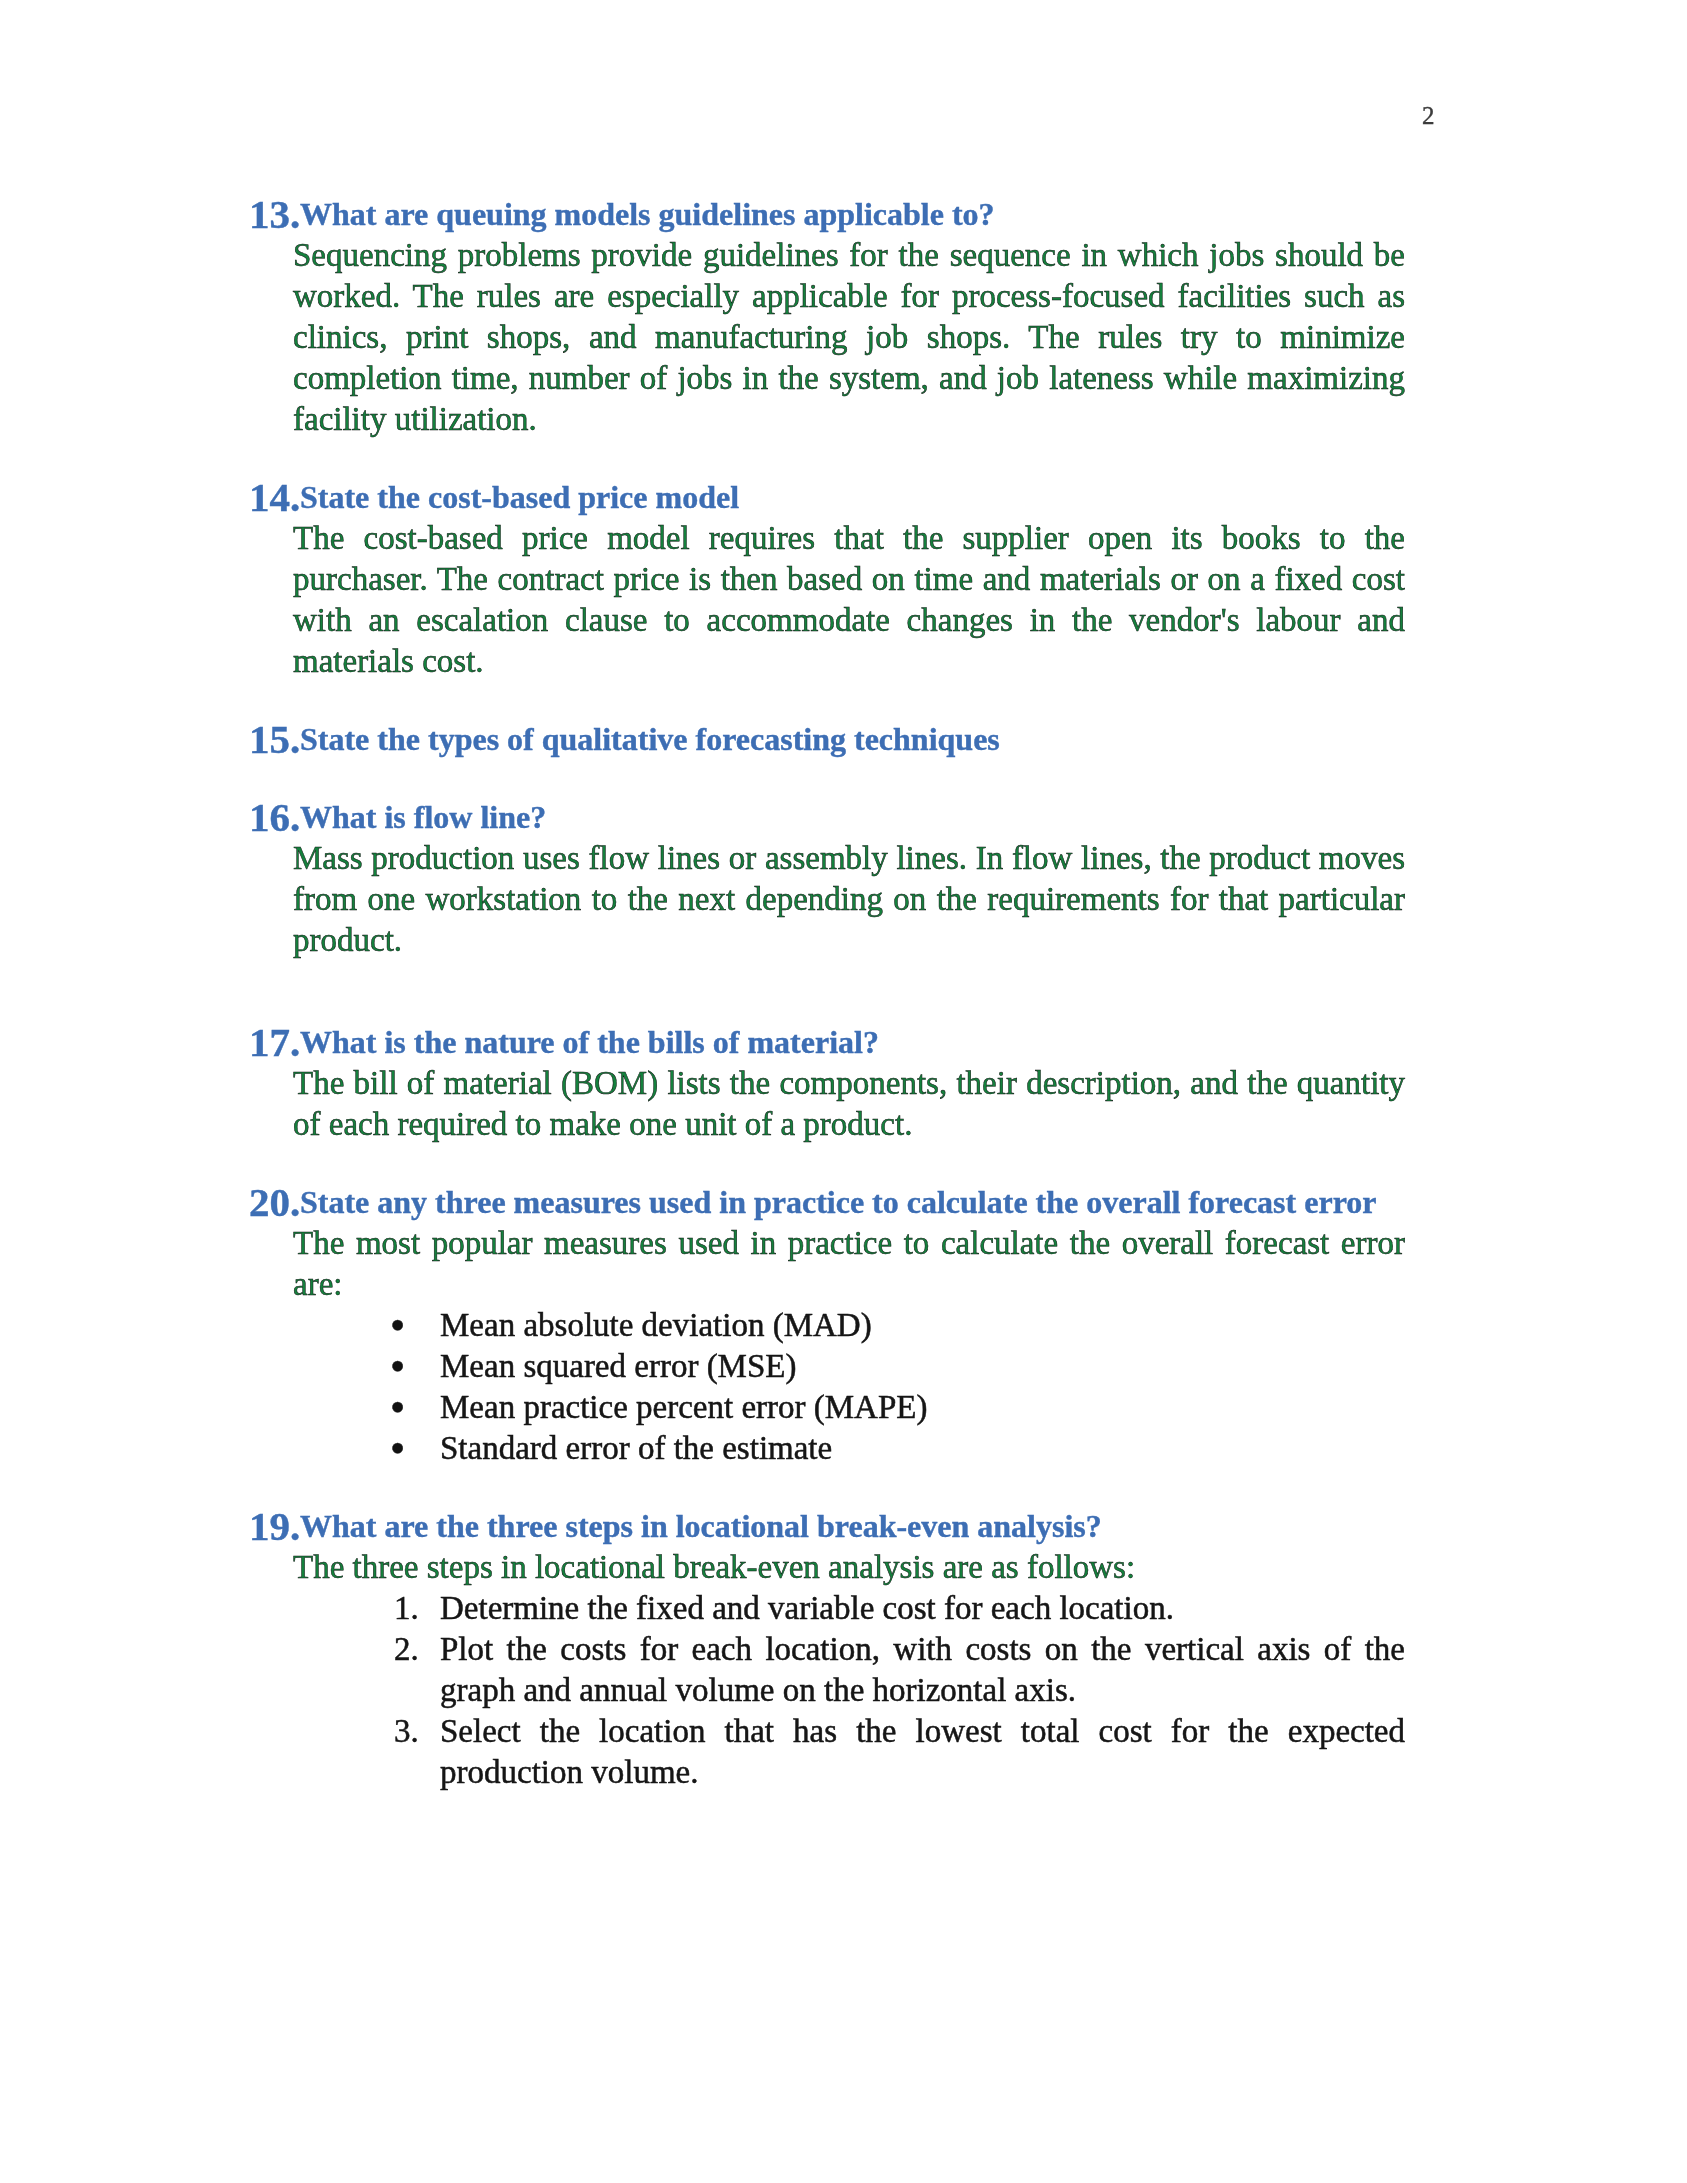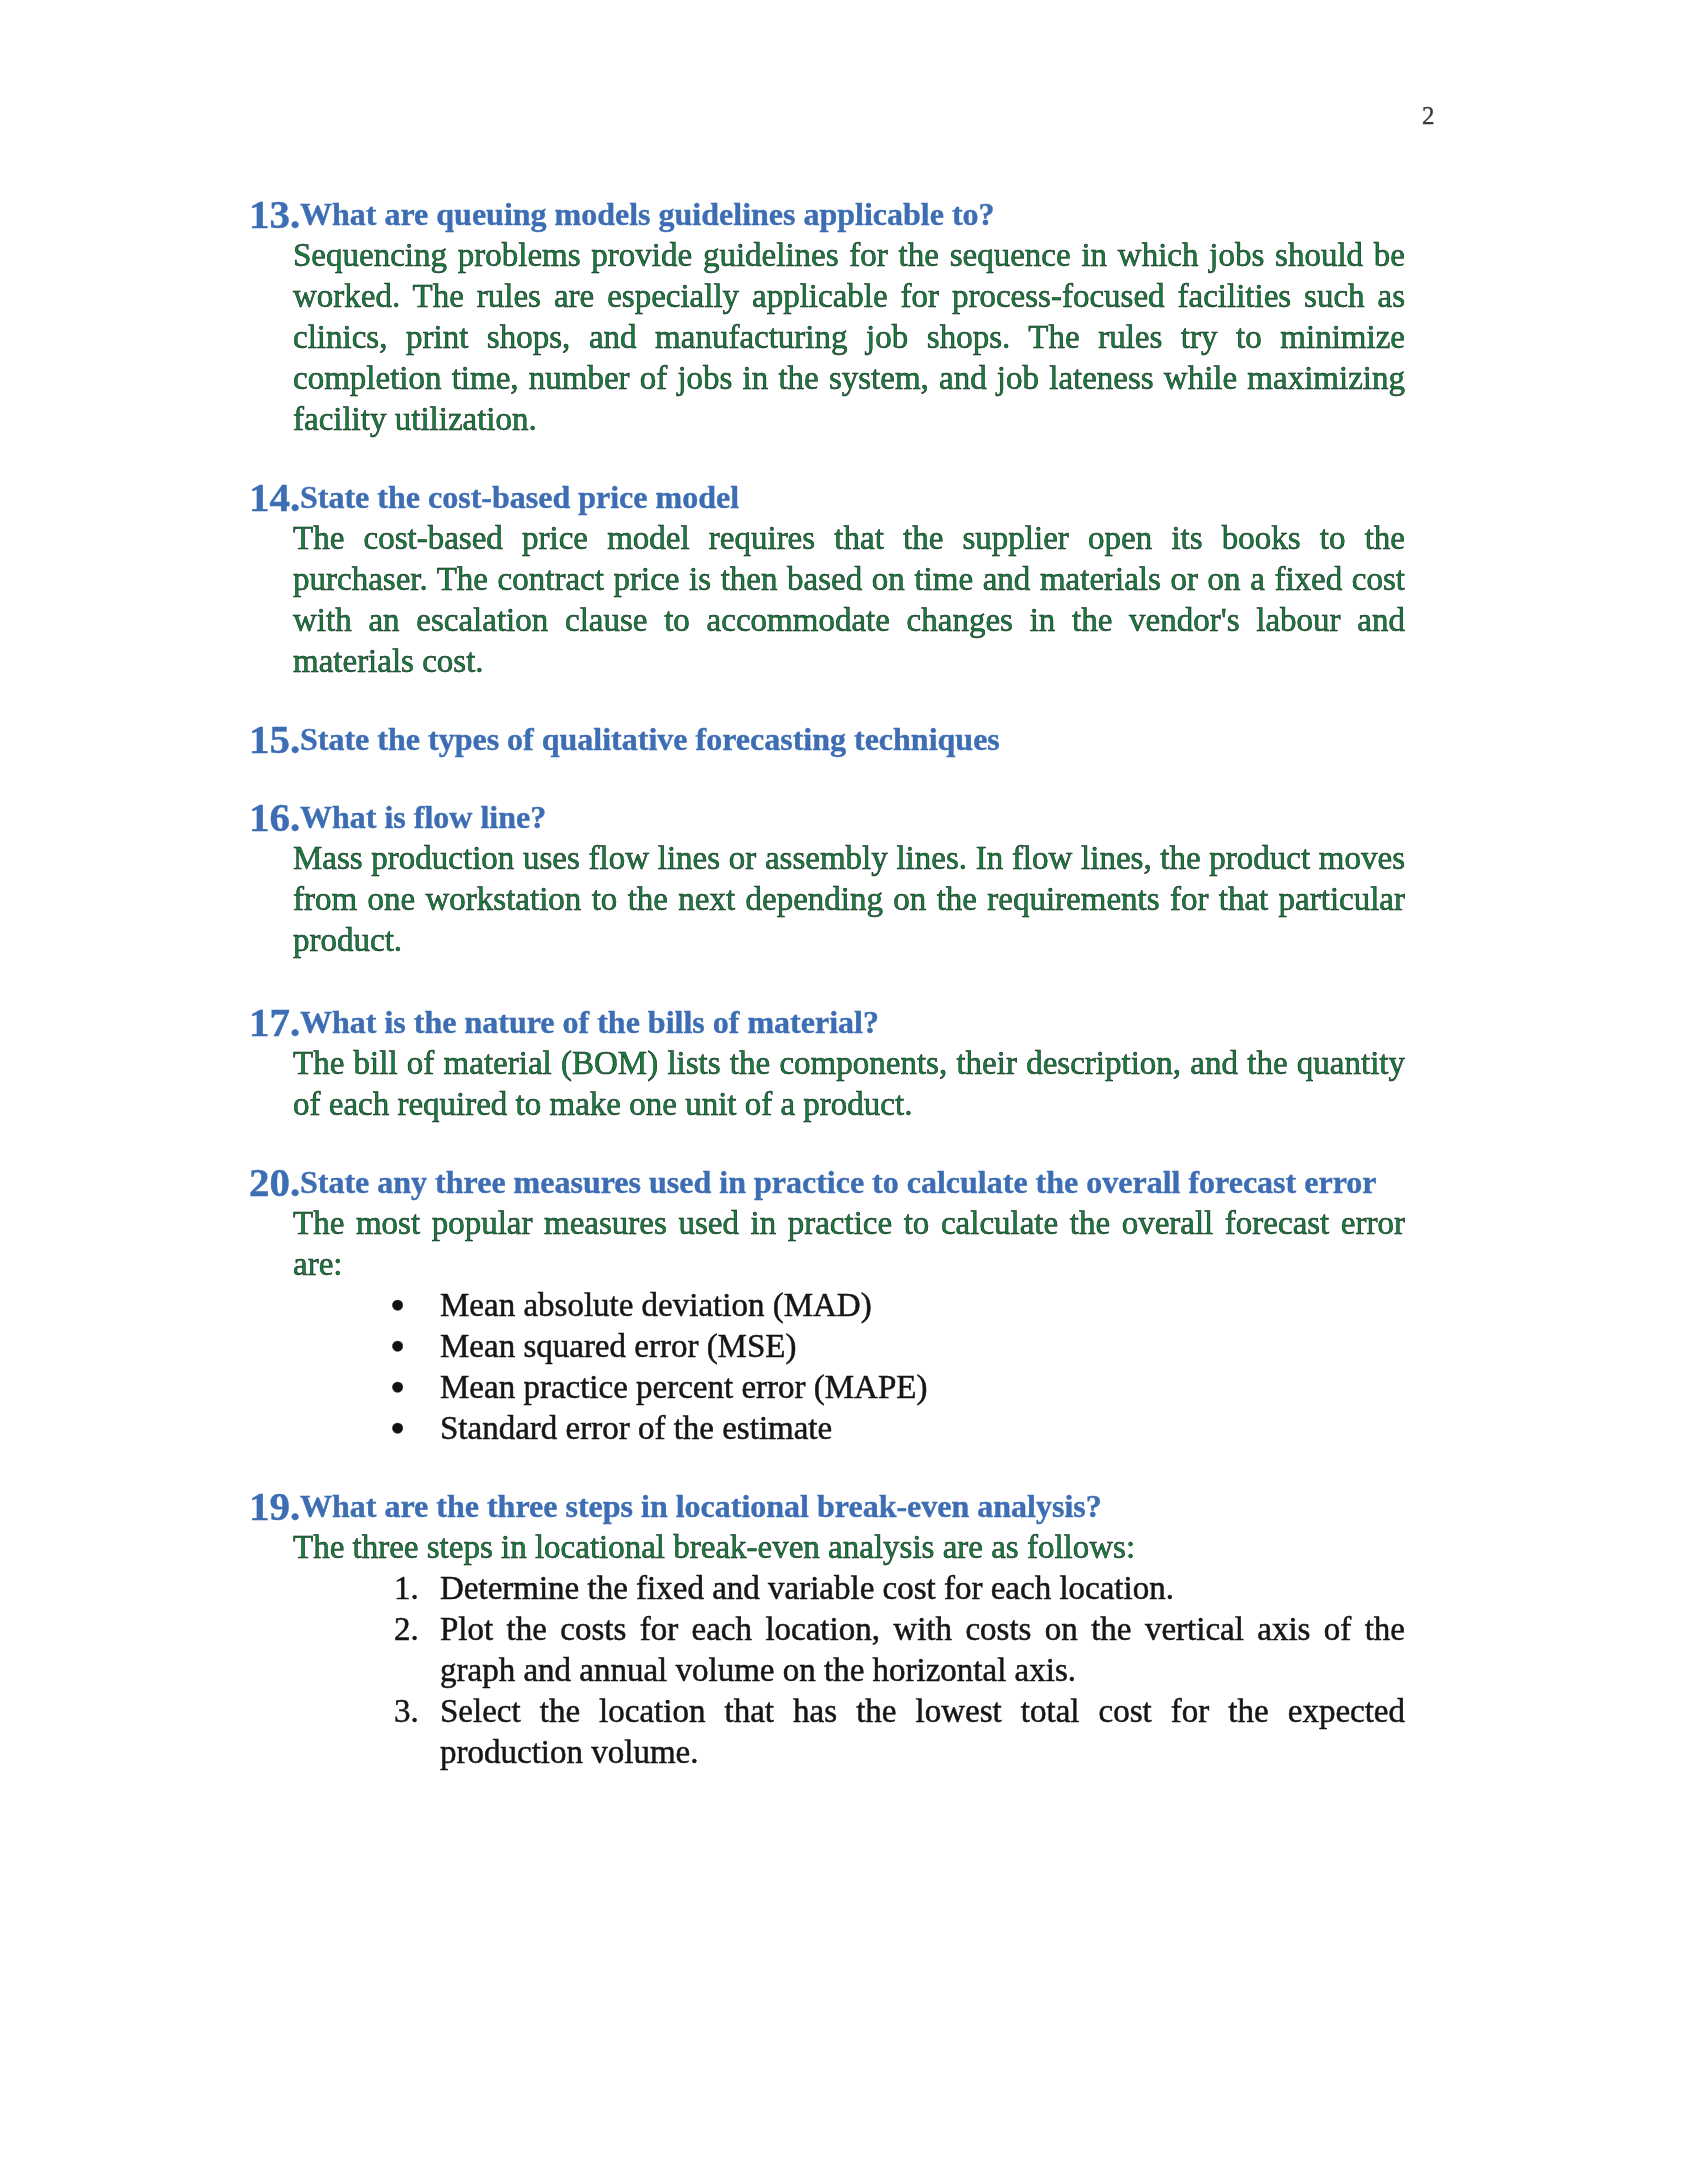--- a/index.html
+++ b/index.html
@@ -14,21 +14,21 @@
   .page-number {
     position:absolute; top:103px; left:1422px;
     font-size:25px; line-height:1; color:#3c3c3c;
     font-family:"Liberation Serif", serif;
     -webkit-text-stroke:0.4px #3c3c3c;
   }
 
   .content { position:absolute; left:249px; top:194px; width:1156px; }
 
   .qa { margin:0 0 37px 0; }
-  .qa.gap-wide { margin-bottom:41px; }
+  .qa.gap-wide { margin-bottom:61px; }
   .q-line { position:relative; padding-left:51px; }
   .q-num {
     position:absolute; left:0; top:0;
     color:#3d6eb4; font-weight:bold; font-size:41px; line-height:41px;
     -webkit-text-stroke:0.4px #3d6eb4;
   }
   .q-text {
     display:block; color:#3d6eb4; font-weight:bold; font-size:32px; line-height:41px; white-space:nowrap;
     -webkit-text-stroke:0.4px #3d6eb4;
   }

